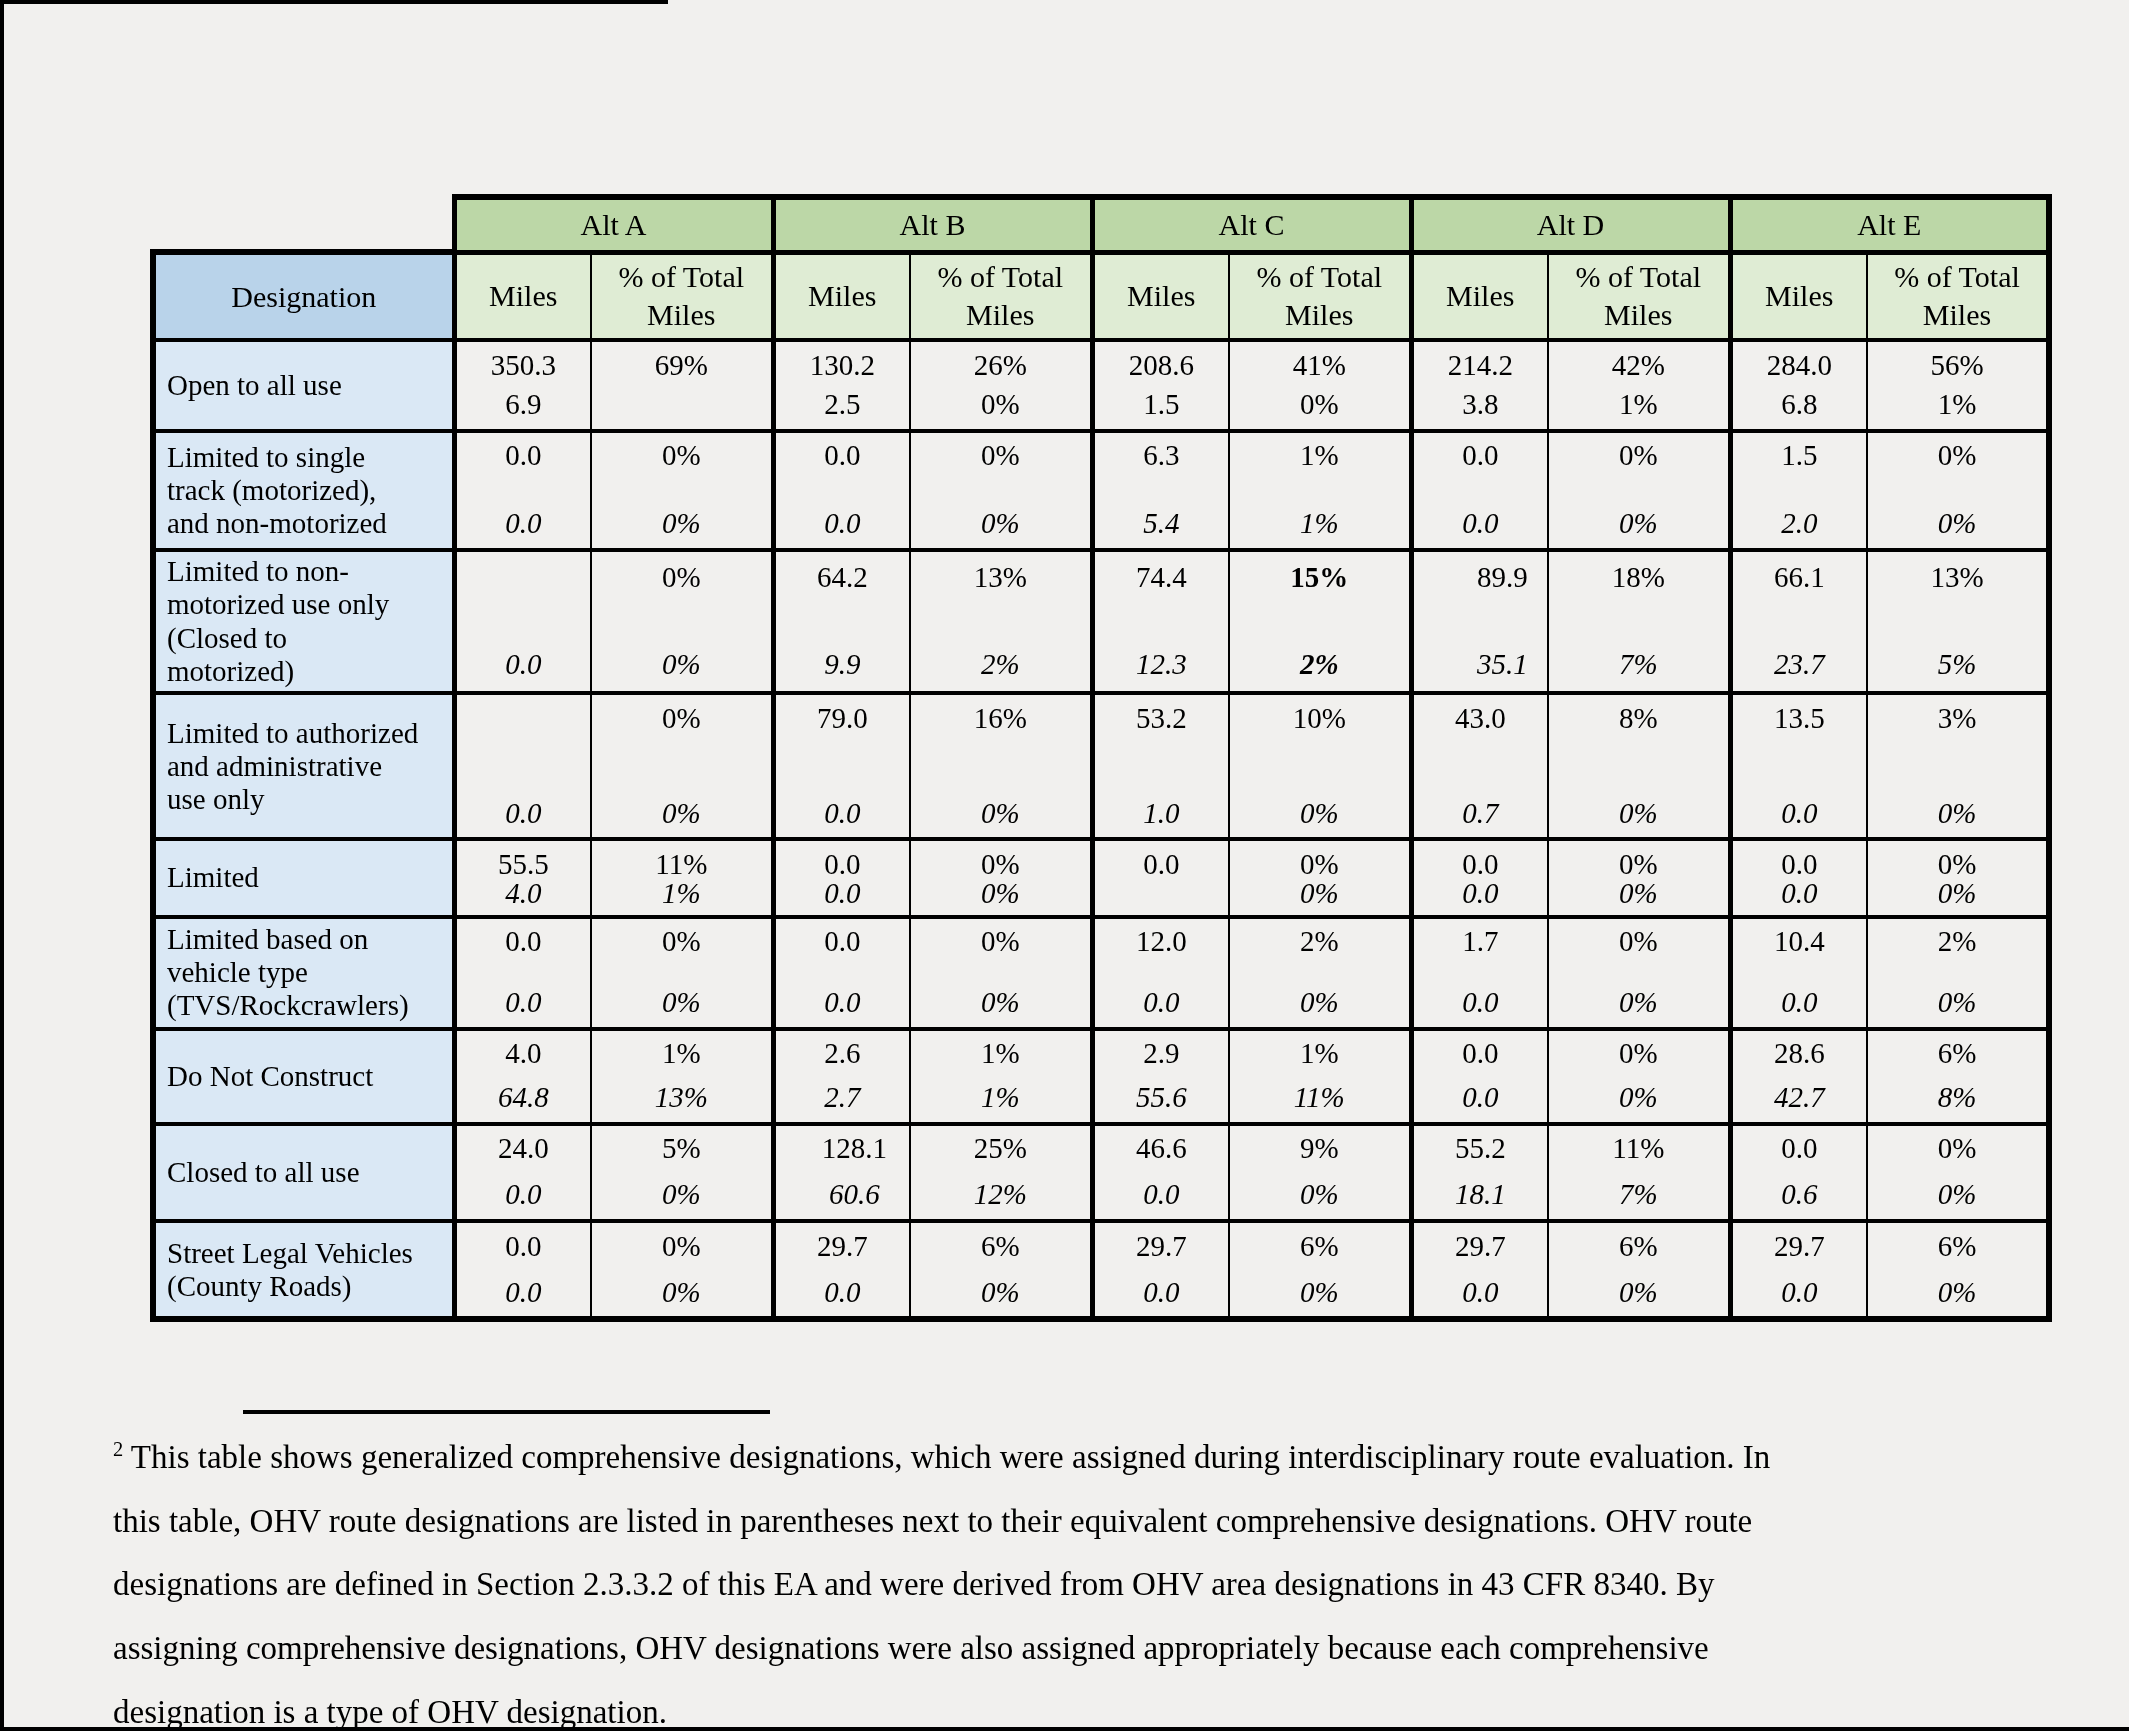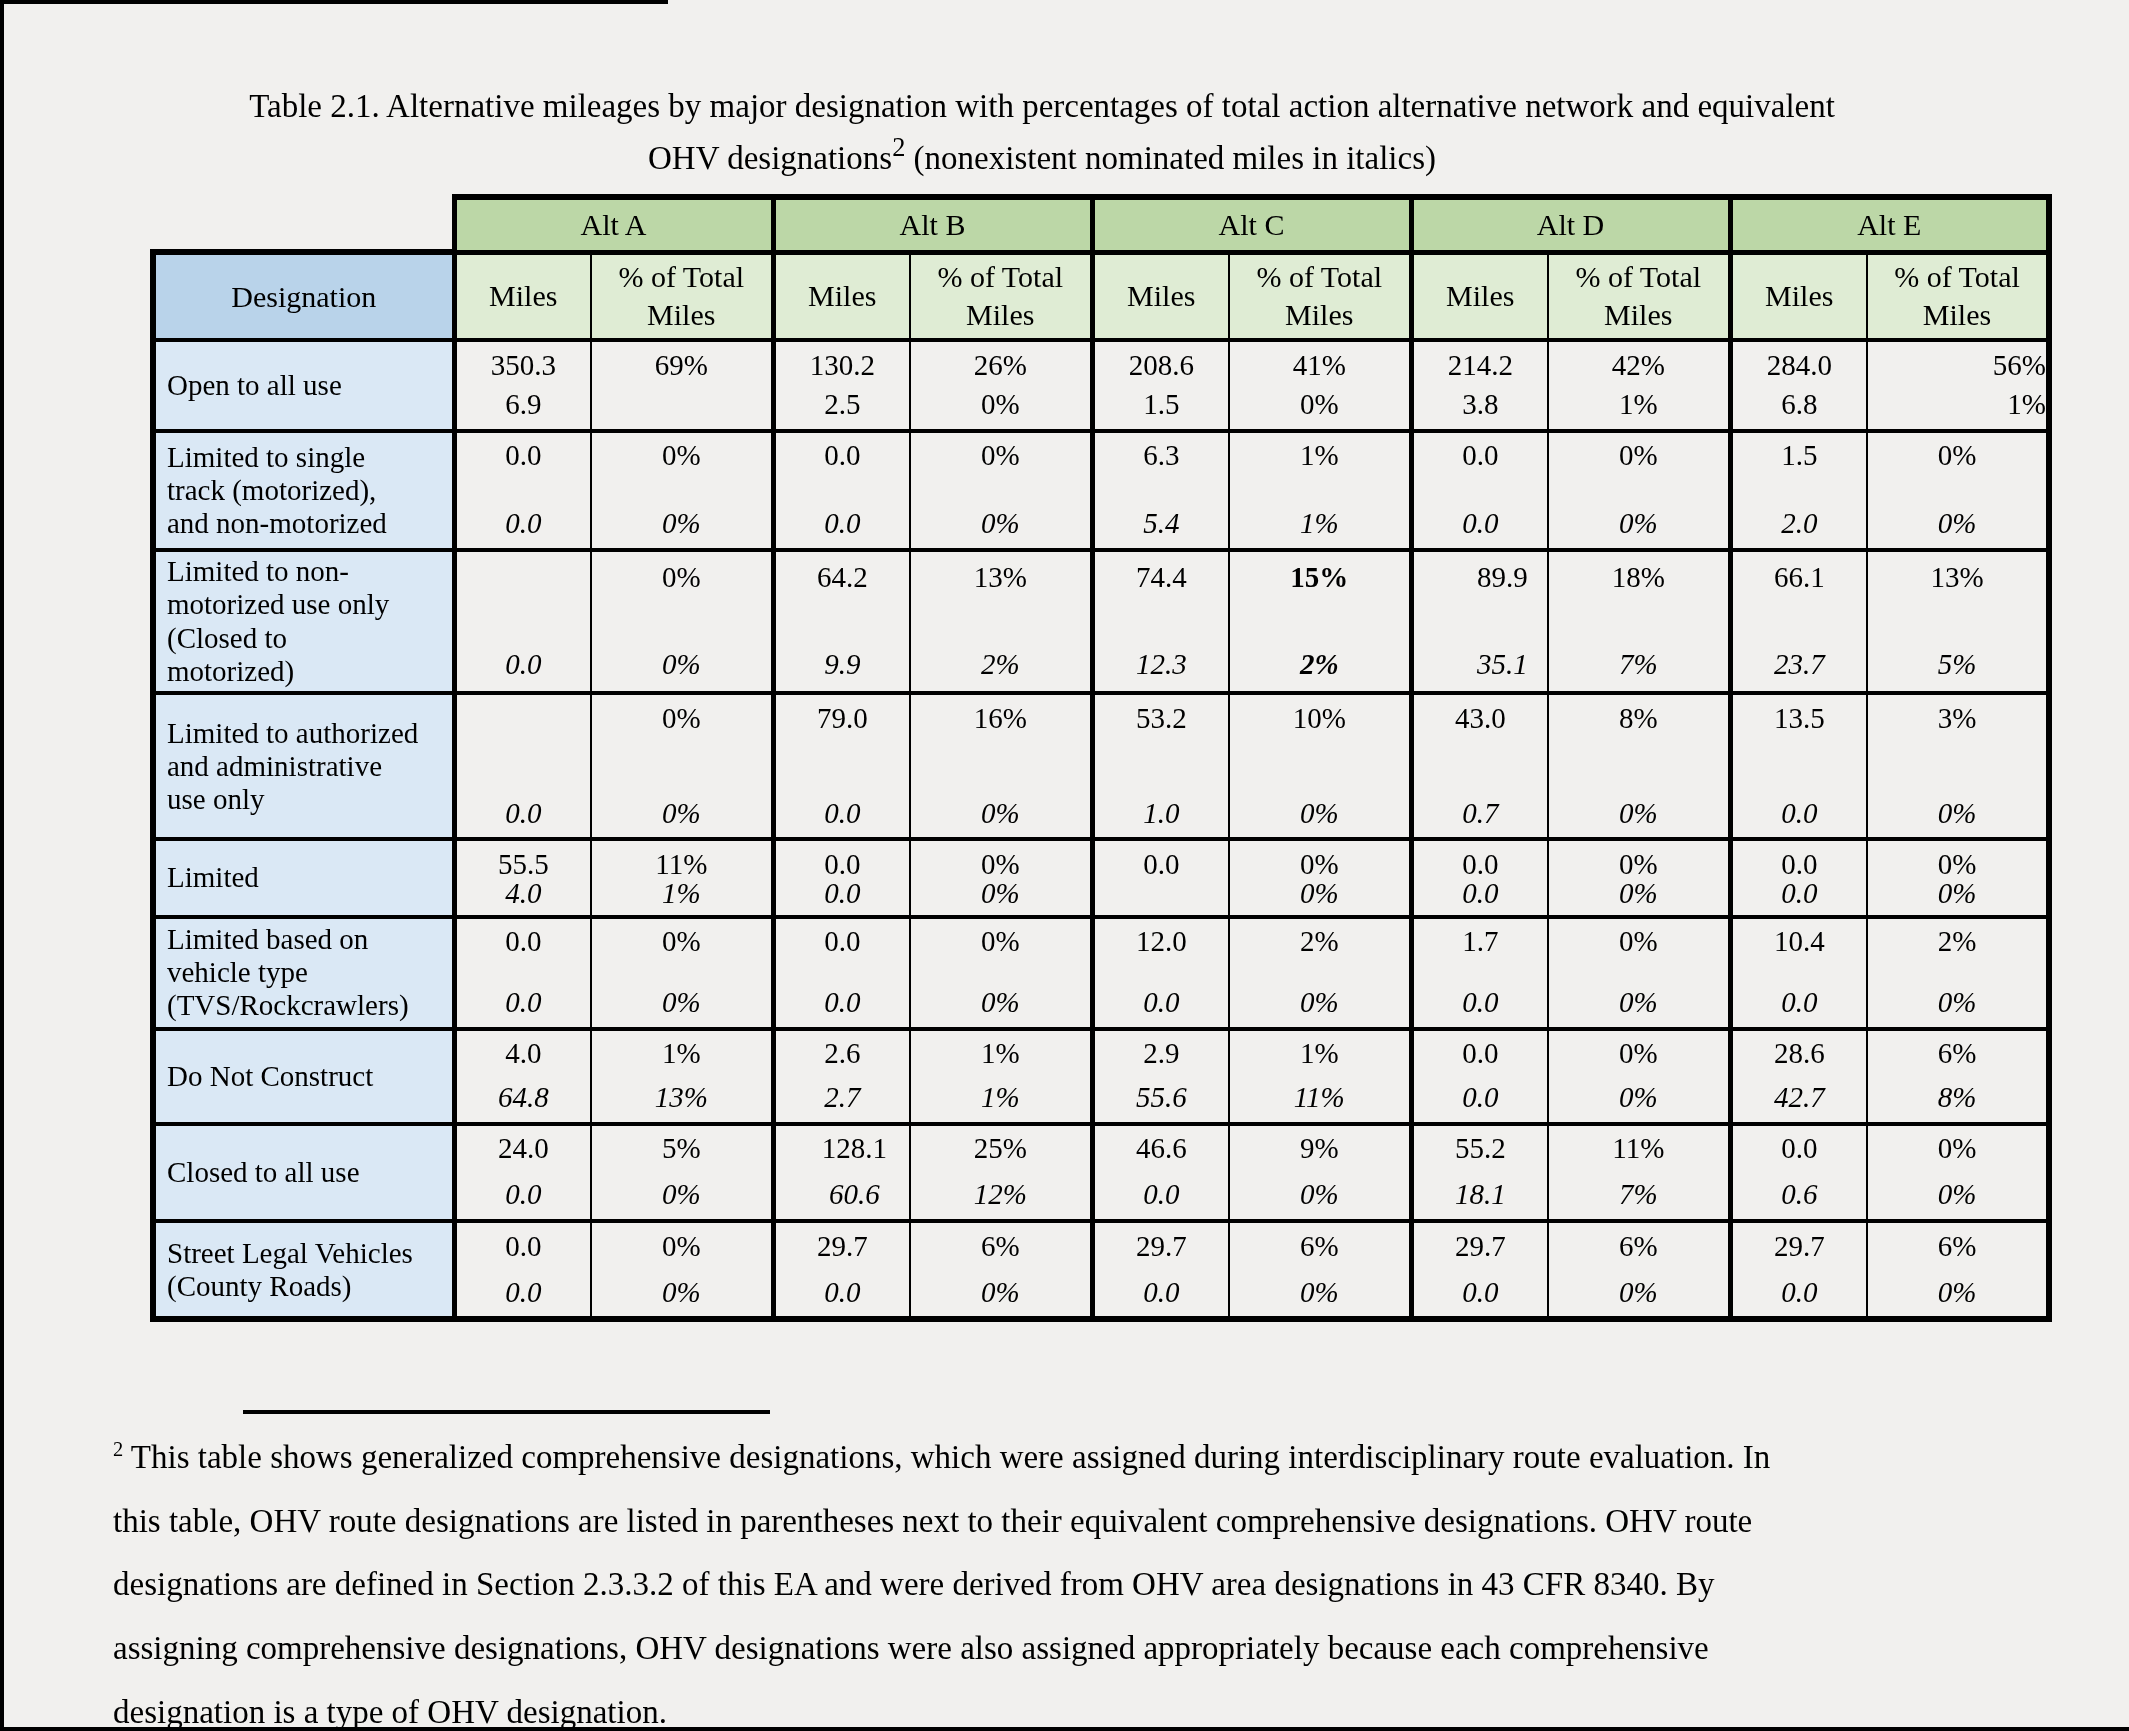--- a/index.html
+++ b/index.html
@@ -67,24 +67,20 @@
 </style>
 </head>
 <body>
 
 <div class="page">
 
   <div class="edge-top"></div>
   <div class="edge-left"></div>
   <div class="edge-bottom"></div>
 
-  <div class="title">
-    <div>Table 2.1. Alternative mileages by major designation with percentages of total action alternative network and equivalent</div>
-    <div><span>OHV designations</span><sup>2</sup><span> (nonexistent nominated miles in italics)</span></div>
-  </div>
 
   <table class="mileage">
     <colgroup>
         <col style="width: 301px;">
         <col style="width: 137px;">
         <col style="width: 182px;">
         <col style="width: 137px;">
         <col style="width: 182px;">
         <col style="width: 137px;">
         <col style="width: 182px;">
@@ -165,21 +161,21 @@
               <div class="n">1%</div>
             </div>
           </td>
           <td class="num gl">
             <div class="cellwrap" style="height: 68px;">
               <div class="v">284.0</div>
               <div class="n">6.8</div>
             </div>
           </td>
           <td class="num or">
-            <div class="cellwrap" style="height: 68px; align-items: flex-end;">
+            <div class="cellwrap" style="height: 68px;">
               <div class="v">56%</div>
               <div class="n">1%</div>
             </div>
           </td>
         </tr>
         <tr style="height: 117px;">
           <td class="lbl ol">Limited to single
 track (motorized),
 and non-motorized</td>
           <td class="num gl">

